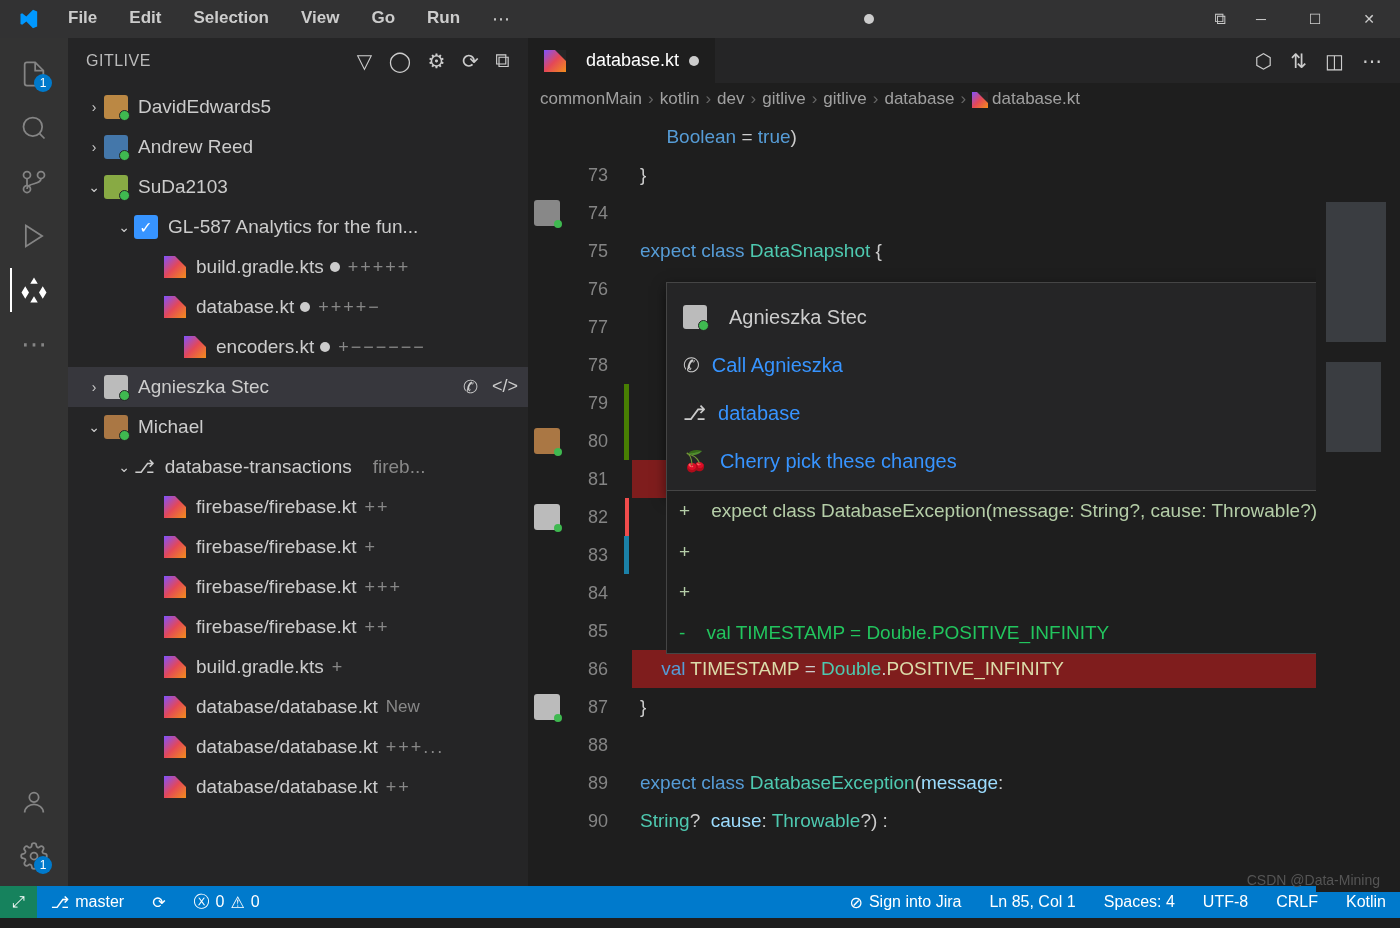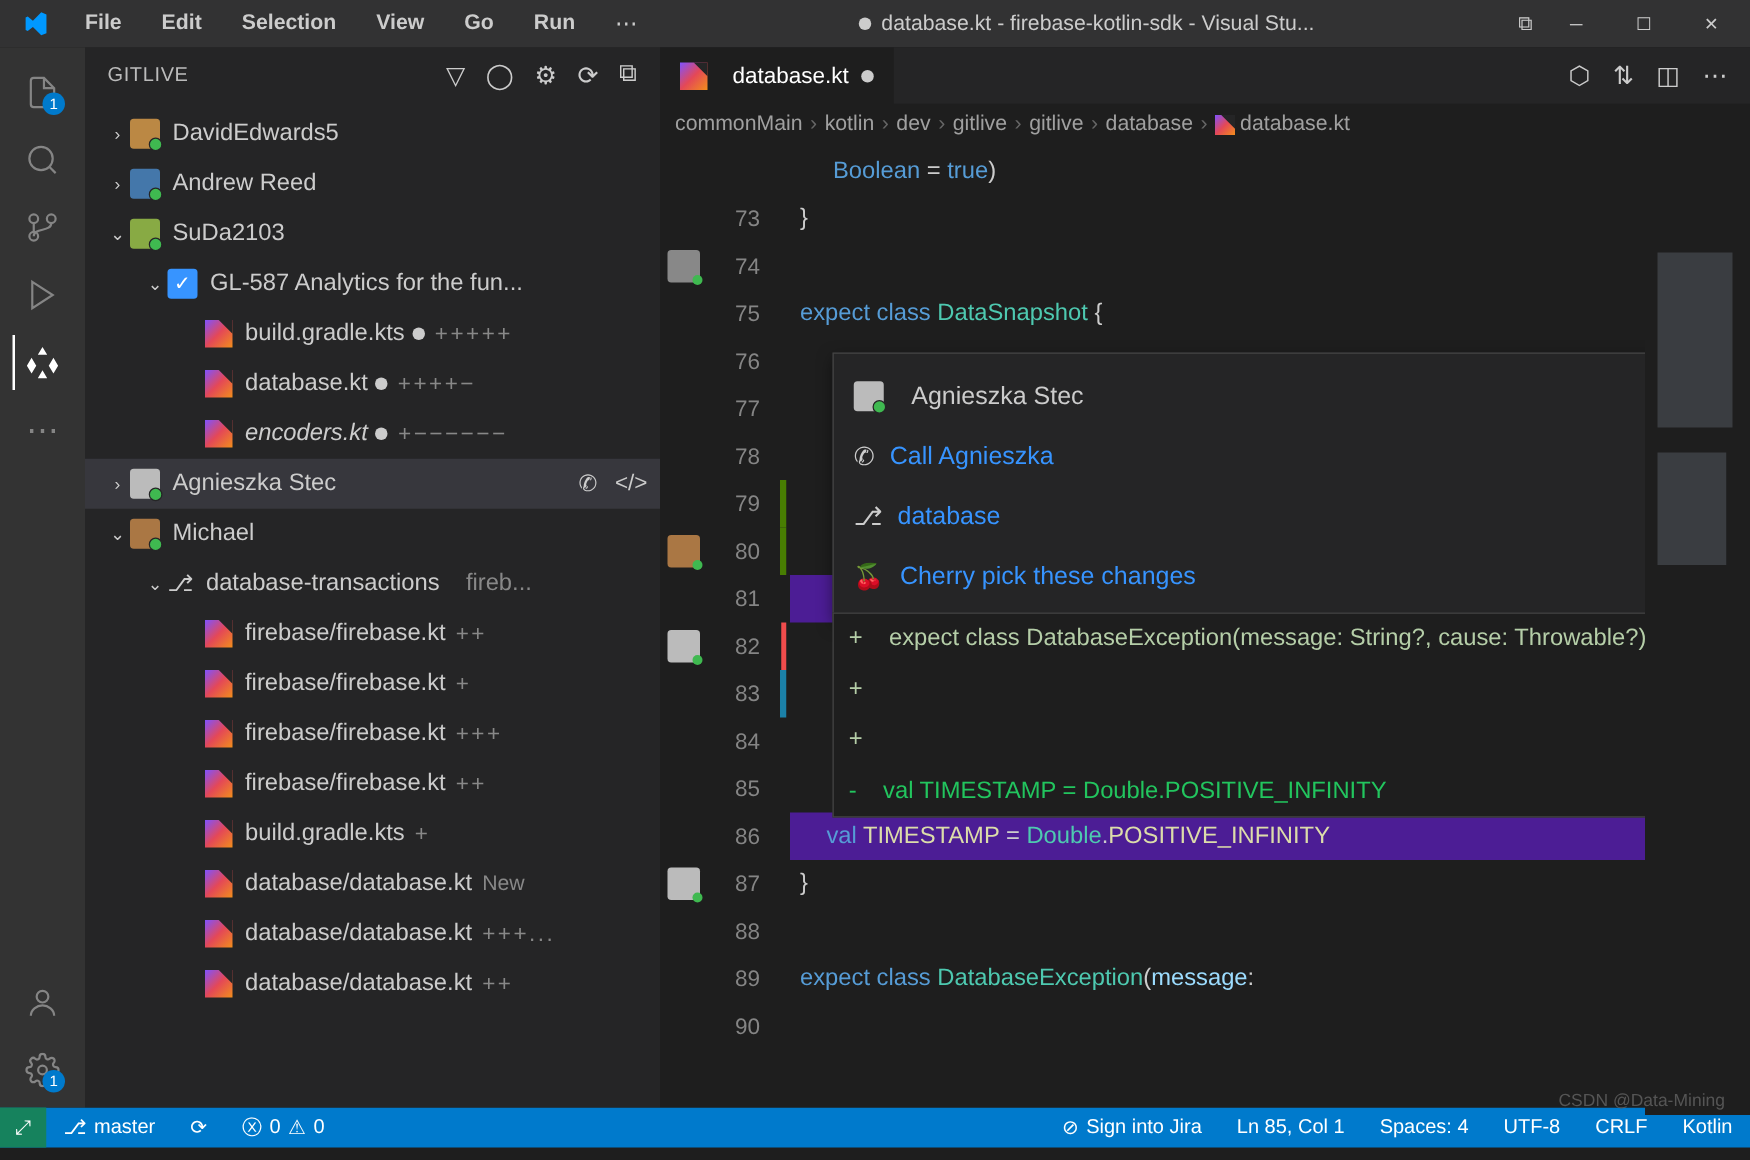--- a/index.html
+++ b/index.html
@@ -56,21 +56,21 @@
 .decor-green { background:#487e02; width:5px; margin-left:2px; }
 .decor-blue { background:#1b81a8; width:5px; margin-left:2px; }
 .decor-red { border-right:4px solid #f14c4c; width:0; margin-left:3px; }
 .code { flex:1; padding-top:3px; }
 .code-line { height:38px; line-height:38px; white-space:pre; padding-left:8px; }
 .kw { color:#569cd6; }
 .type { color:#4ec9b0; }
 .fn { color:#dcdcaa; }
 .str { color:#9cdcfe; }
 .lit { color:#569cd6; }
-.hl-line { background:#4c1d95; }
+.hl-line { background:#7f1d1d; }
 .hover-popup { position:absolute; left:138px; top:167px; width:730px; background:#252526; border:1px solid #454545; padding:10px 16px; box-shadow:0 4px 12px rgba(0,0,0,0.5); }
 .popup-row { height:48px; display:flex; align-items:center; gap:12px; font-size:20px; }
 .popup-link { color:#3794ff; cursor:pointer; }
 .popup-icon { color:#cccccc; font-size:20px; }
 .diff-popup { position:absolute; left:138px; top:375px; right:30px; background:#1e1e1e; border:1px solid #454545; font-family:'Cascadia Code','Consolas',monospace; font-size:19px; }
 .diff-line { padding:6px 12px; white-space:pre; line-height:1.5; }
 .diff-add { color:#b5cea8; }
 .diff-del { color:#22c55e; }
 .minimap { position:absolute; right:0; top:77px; width:84px; height:700px; background:#1e1e1e; }
 .mm-block { position:absolute; background:#3a3d41; }
@@ -91,21 +91,20 @@
     <span class="menu-item">File</span>
     <span class="menu-item">Edit</span>
     <span class="menu-item">Selection</span>
     <span class="menu-item">View</span>
     <span class="menu-item">Go</span>
     <span class="menu-item">Run</span>
     <span class="menu-dots">⋯</span>
   </div>
   <div class="title-center">
     <span class="title-dot"></span>
-    <span>database.kt - firebase-kotlin-sdk - Visual Stu...</span>
   </div>
   <span class="layout-icon">⧉</span>
   <div class="win-controls">
     <span class="win-btn">─</span>
     <span class="win-btn">☐</span>
     <span class="win-btn">✕</span>
   </div>
 </div>
 
 <div class="main">
@@ -198,21 +197,21 @@
           <span class="mod-dot"></span>
           <span class="diff-marks">+++++</span>
         </div>
         <div class="tree-row" style="padding-left: 76px;">
           <span class="chev"></span>
           <span class="kt-icon"></span>
           <span>database.kt</span>
           <span class="mod-dot"></span>
           <span class="diff-marks">++++−</span>
         </div>
-        <div class="tree-row" style="padding-left: 76px; font-style: italic;">
+        <div class="tree-row" style="padding-left: 96px;">
           <span class="chev"></span>
           <span class="kt-icon"></span>
           <span>encoders.kt</span>
           <span class="mod-dot"></span>
           <span class="diff-marks">+−−−−−−</span>
         </div>
         <div class="tree-row selected" style="padding-left: 16px;">
           <span class="chev">›</span>
           <span class="avatar" style="background:#bbb"></span>
           <span>Agnieszka Stec</span>
@@ -408,20 +407,21 @@
           <div class="code-line"></div>
           <div class="code-line hl-line"></div>
           <div class="code-line"></div>
           <div class="code-line"></div>
           <div class="code-line"></div>
           <div class="code-line"></div>
           <div class="code-line hl-line">    <span class="kw">val</span> <span class="fn">TIMESTAMP</span> = <span class="type">Double</span>.<span class="fn">POSITIVE_INFINITY</span></div>
           <div class="code-line">}</div>
           <div class="code-line"></div>
           <div class="code-line"><span class="kw">expect</span> <span class="kw">class</span> <span class="type">DatabaseException</span>(<span class="str">message</span>:</div>
+          <div class="code-line"><span class="type">String</span>?  <span class="str">cause</span>: <span class="type">Throwable</span>?) :</div>
         </div>
 
       <div class="hover-popup">
         <div class="popup-row">
             <span class="avatar" style="background:#bbb"></span>
             <span>Agnieszka Stec</span>
           </div>
         <div class="popup-row">
             <span class="popup-icon">✆</span>
             <span class="popup-link">Call Agnieszka</span>

